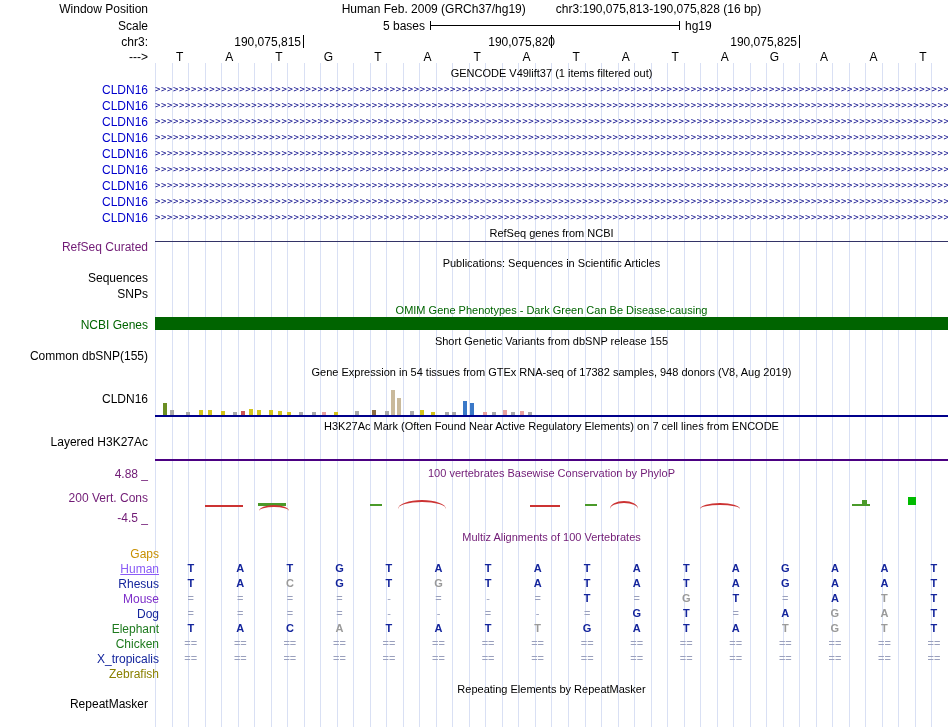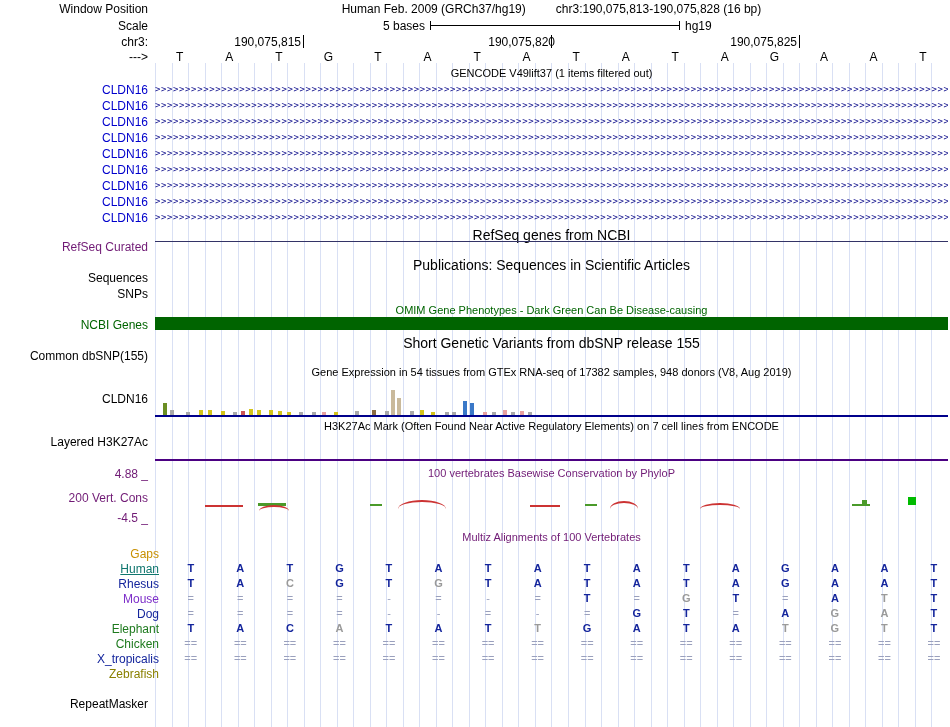--- a/index.html
+++ b/index.html
@@ -4,21 +4,21 @@
 <style>
   html,body{margin:0;padding:0;background:#fff;}
   .page{position:relative;width:950px;height:727px;background:#fff;overflow:hidden;
         font-family:"Liberation Sans",sans-serif;color:#000;}
   .grid{position:absolute;left:155px;top:63px;width:793px;height:664px;
         background:repeating-linear-gradient(to right,#d9e0f4 0,#d9e0f4 1px,transparent 1px,transparent 16.52px);}
   .row{position:absolute;left:0;width:950px;height:14px;}
   .side-label{position:absolute;left:0;top:0;width:148px;text-align:right;font-size:12px;white-space:nowrap;}
   .track{position:absolute;left:155px;width:793px;top:0;}
   .center-title{position:absolute;left:155px;width:793px;text-align:center;font-size:11px;}
-  .small{font-size:14px;}
+  .small{font-size:11px;}
   .blue{color:#701a75;}
   .dgreen{color:#006400;}
   .titleline{display:flex;justify-content:center;gap:30px;font-size:12px;}
   .scale-bar{position:absolute;height:9px;border-left:1px solid #000;border-right:1px solid #000;}
   .scale-bar::after{content:"";position:absolute;left:0;right:0;top:4px;border-top:1px solid #000;}
   .coord{position:absolute;top:0;width:88px;text-align:right;font-size:12px;}
   .tick{position:absolute;top:0;width:1px;height:13px;background:#000;}
   .cells{position:absolute;left:155px;top:0;width:793px;display:flex;}
   .cell{flex:0 0 49.56px;text-align:center;font-size:12px;}
   .gencode-row{position:relative;height:16px;}
@@ -232,21 +232,21 @@
           <span class="cell mz-cell"></span>
           <span class="cell mz-cell"></span>
           <span class="cell mz-cell"></span>
           <span class="cell mz-cell"></span>
           <span class="cell mz-cell"></span>
           <span class="cell mz-cell"></span>
           <span class="cell mz-cell"></span>
         </div>
       </div>
       <div class="mz-row">
-        <div class="side-label" style="color: #0f766e; text-decoration: underline;">Human</div>
+        <div class="side-label" style="color: #8b5cf6; text-decoration: underline;">Human</div>
         <div class="cells">
           <span class="cell mz-cell">T</span>
           <span class="cell mz-cell">A</span>
           <span class="cell mz-cell">T</span>
           <span class="cell mz-cell">G</span>
           <span class="cell mz-cell">T</span>
           <span class="cell mz-cell">A</span>
           <span class="cell mz-cell">T</span>
           <span class="cell mz-cell">A</span>
           <span class="cell mz-cell">T</span>
@@ -401,15 +401,16 @@
           <span class="cell mz-cell"></span>
           <span class="cell mz-cell"></span>
           <span class="cell mz-cell"></span>
           <span class="cell mz-cell"></span>
           <span class="cell mz-cell"></span>
           <span class="cell mz-cell"></span>
         </div>
       </div>
     </div>
 
+  <div class="center-title" style="top:683px">Repeating Elements by RepeatMasker</div>
   <div class="side-label" style="top:697px">RepeatMasker</div>
 
 </div>
 
 </body></html>

